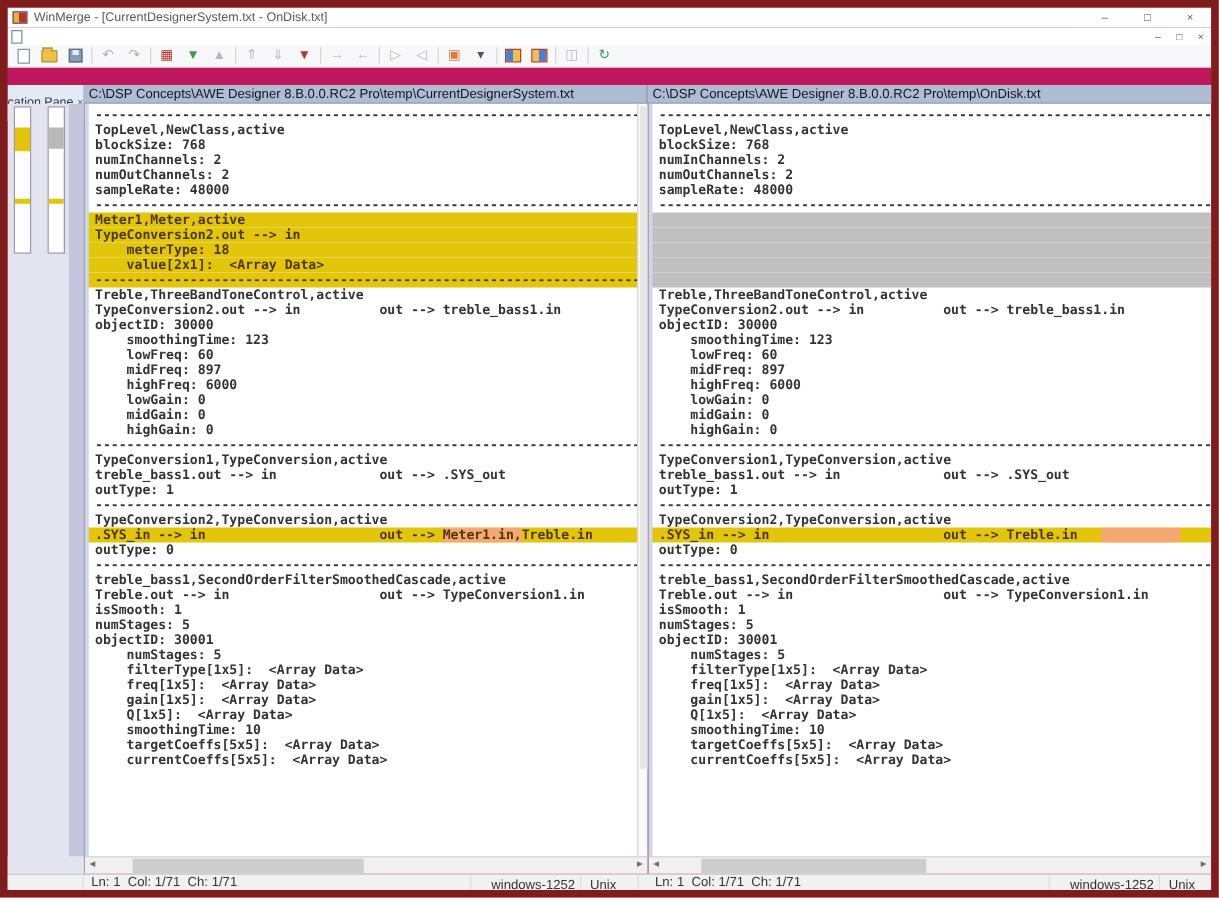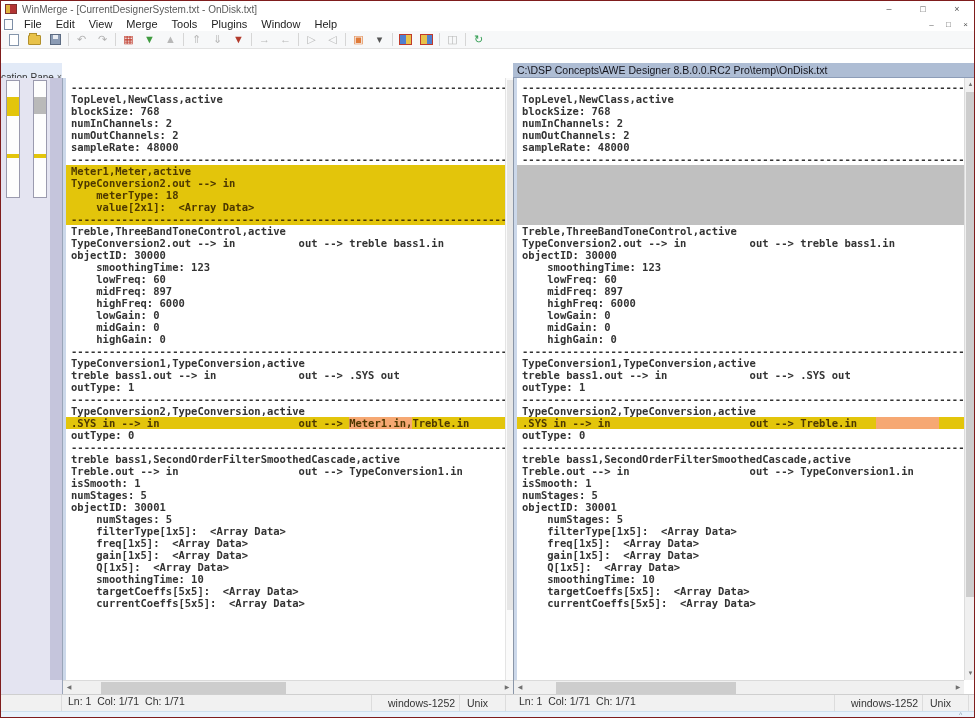--- a/index.html
+++ b/index.html
@@ -1,18 +1,18 @@
 <!DOCTYPE html>
 <html style="--diff-background: #e3c50b; --word-diff-background: #f6a873; --missing-background: #c0c0c0; --header-background: #aebdd4;"><head>
 <meta charset="utf-8">
 <style>
 *{margin:0;padding:0;box-sizing:border-box}
 html,body{background:#d8dde4}
 body{font-family:"Liberation Sans",sans-serif}
-.window{position:relative;width:975px;height:718px;background:#ffffff;border:1px solid #7f1d1d;overflow:hidden}
+.window{position:relative;width:975px;height:718px;background:#be185d;border:6px solid #7f1d1d;overflow:hidden}
 
 
 .titlebar{position:absolute;left:0;top:0;right:0;height:16px;background:#fff;display:flex;align-items:center}
 .app-icon{width:12px;height:10px;margin:0 5px 0 4px;background:linear-gradient(90deg,#e0b33c 0 45%,#b23434 45% 100%);border:1px solid #7e3030;flex:0 0 auto}
 .title-text{font-size:10px;color:#5a5a5a;white-space:nowrap}
 .win-btns{margin-left:auto;display:flex;height:100%}
 .win-btn{width:34px;height:100%;display:flex;align-items:center;justify-content:center;font-size:9px;color:#555}
 
 
 .menubar{position:absolute;left:0;top:16px;right:0;height:14px;background:#fff;display:flex;align-items:center;font-size:11px;color:#222}
@@ -114,30 +114,20 @@
     <span class="title-text">WinMerge - [CurrentDesignerSystem.txt - OnDisk.txt]</span>
     <span class="win-btns">
       <span class="win-btn">–</span>
       <span class="win-btn">□</span>
       <span class="win-btn">×</span>
     </span>
   </div>
 
   <div class="menubar">
     <span class="icon-page-sm"></span>
-    <div style="display:flex;height:100%">
-        <div class="menu-item">File</div>
-        <div class="menu-item">Edit</div>
-        <div class="menu-item">View</div>
-        <div class="menu-item">Merge</div>
-        <div class="menu-item">Tools</div>
-        <div class="menu-item">Plugins</div>
-        <div class="menu-item">Window</div>
-        <div class="menu-item">Help</div>
-      </div>
     <span class="mdi-btns">
       <span class="mdi-btn">–</span>
       <span class="mdi-btn">□</span>
       <span class="mdi-btn">×</span>
     </span>
   </div>
 
   <div class="toolbar">
       <div class="tb-btn">
         <span class="tb-ico icon-page"></span>
@@ -212,20 +202,21 @@
         <span class="tb-glyph" style="color: rgb(47, 155, 79);">↻</span>
       </div>
     </div>
 
 
   <div class="hdr-row">
     <div class="loc-hdr">
       <span class="loc-hdr-label">cation Pane</span>
       <span class="loc-close">×</span>
     </div>
+    <div class="file-hdr left">C:\DSP Concepts\AWE Designer 8.B.0.0.RC2 Pro\temp\CurrentDesignerSystem.txt</div>
     <div class="file-hdr right">C:\DSP Concepts\AWE Designer 8.B.0.0.RC2 Pro\temp\OnDisk.txt</div>
   </div>
 
   <div class="loc-pane">
     <div class="loc-strip"></div>
     <div>
         <div class="loc-bar" style="left: 5px;">
           <div class="loc-mark mark-diff" style="top: 16px; height: 19px;"></div>
           <div class="loc-mark mark-diff" style="top: 73px; height: 4px;"></div>
         </div>

